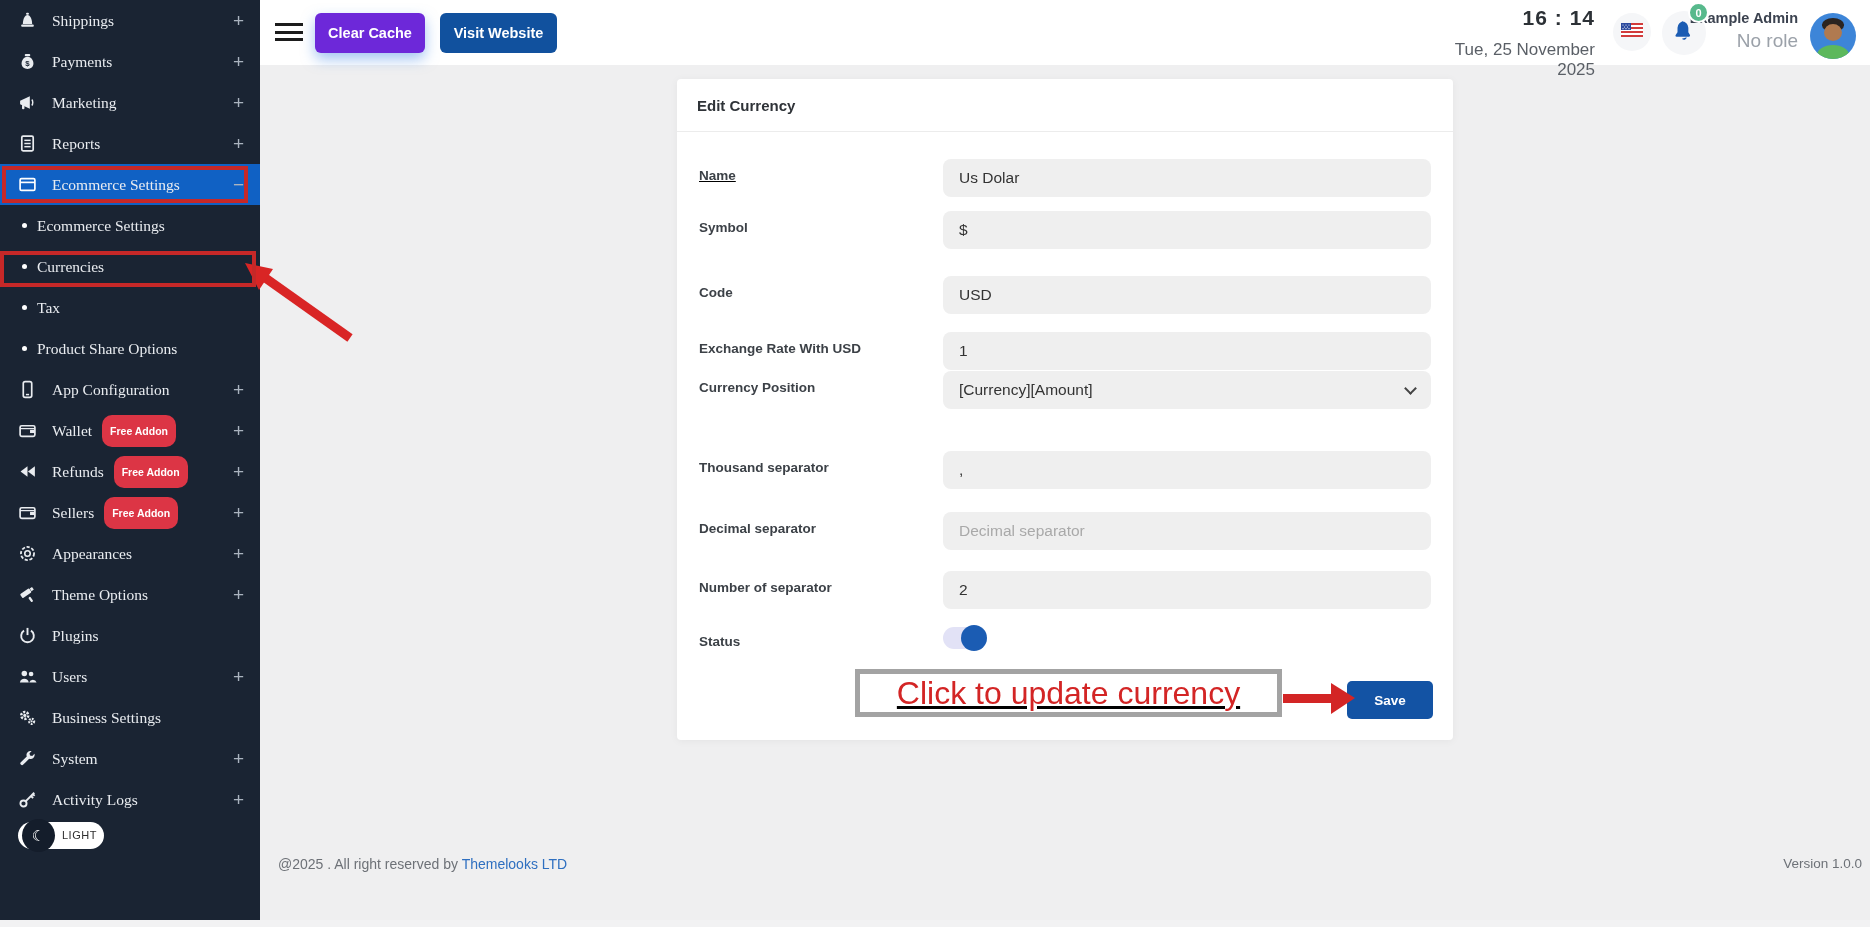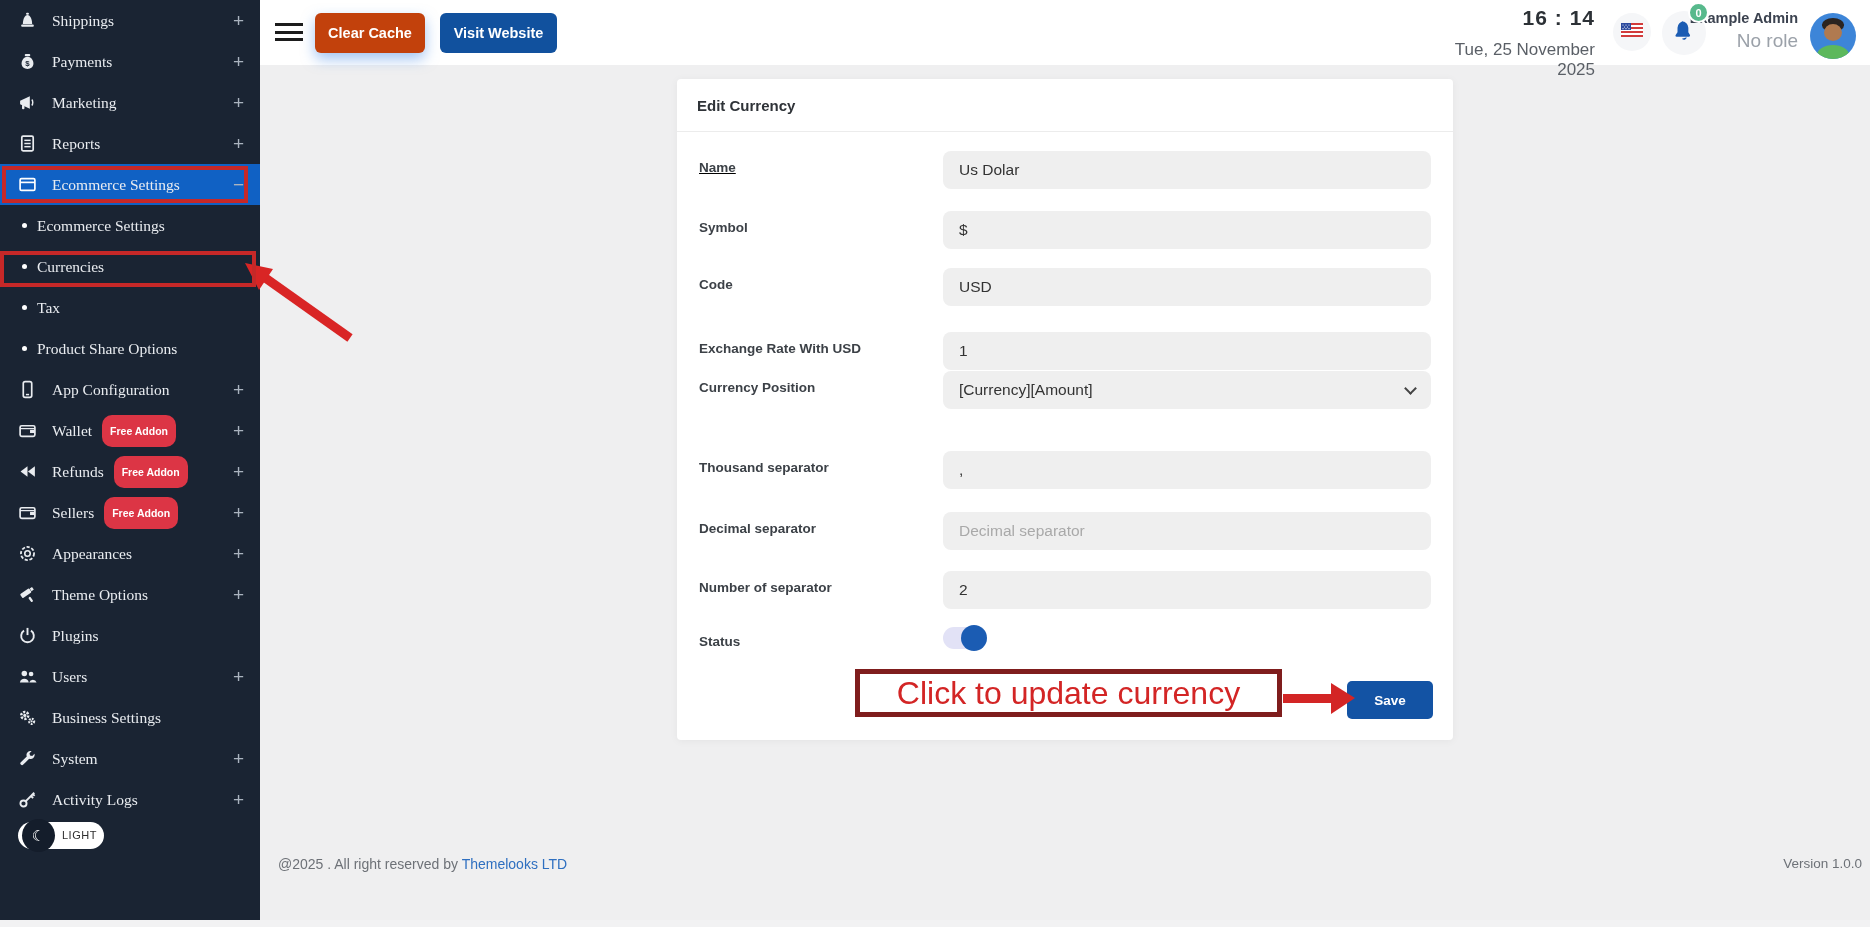--- a/index.html
+++ b/index.html
@@ -28,21 +28,21 @@
     justify-content:center; font-size:15px; }
   .lt-label { position:absolute; left:44px; top:7px; font-size:11px; color:#2f2f2f; letter-spacing:.5px; }
 
   
   .topbar { position:absolute; left:260px; top:0; width:1610px; height:65px; background:#ffffff; z-index:4; }
   .hamburger { position:absolute; left:15px; top:23px; width:28px; cursor:pointer; }
   .hamburger div { height:3px; background:#1c1c1c; margin-bottom:4.5px; }
   .btn { position:absolute; top:13px; height:40px; border:none; border-radius:6px;
     color:#fff; font-weight:bold; font-size:14.5px; cursor:pointer;
     font-family:"Liberation Sans","DejaVu Sans",sans-serif; }
-  .btn-clear { left:55px; width:110px; background:#c2410c; box-shadow:0 6px 14px rgba(85,147,232,.55); }
+  .btn-clear { left:55px; width:110px; background:#6d28d9; box-shadow:0 6px 14px rgba(85,147,232,.55); }
   .btn-visit { left:180px; width:117px; background:#11519e; }
   .clock-block { position:absolute; left:1160px; top:6px; width:175px; text-align:right; }
   .clock-time { font-size:21px; font-weight:bold; color:#2c3136; letter-spacing:1px; }
   .clock-date { font-size:17px; color:#5a5f66; margin-top:10px; }
   .circle-btn { position:absolute; border-radius:50%; background:#f5f6f8; display:flex;
     align-items:center; justify-content:center; cursor:pointer; }
   .flag-wrap { left:1353px; top:13px; width:38px; height:38px; }
   .bell-wrap { left:1402px; top:11px; width:44px; height:44px; }
   .notif-badge { position:absolute; left:1428px; top:2px; width:21px; height:21px;
     border-radius:50%; background:#57b98c; border:2px solid #fff; color:#fff;
@@ -86,22 +86,22 @@
 
   .copyright { position:absolute; left:18px; top:791px; font-size:14px; color:#6d7177; }
   .copyright a { color:#2e6fc0; text-decoration:none; }
   .version { position:absolute; right:8px; top:791px; font-size:13.5px; color:#6d7177; }
 
   
   .hl-box { position:absolute; border:4px solid #c62828; z-index:50; pointer-events:none; }
   .box-ecom { left:2px; top:166px; width:246px; height:37px; }
   .box-curr { left:0px; top:251px; width:256px; height:36px; }
   .note-box { position:absolute; left:855px; top:669px; width:427px; height:48px;
-    border:5px solid #7f1d1d; background:#ffffff; z-index:50; display:flex;
-    align-items:center; justify-content:center; pointer-events:none; }
+    border:5px solid #a3a3a3; background:#ffffff; z-index:50; display:flex;
+    align-items:center; justify-content:center; pointer-events:none;text-decoration:underline; }
   .note-text { font-size:32px; color:#d32525; white-space:nowrap; }
   .overlay-svg { position:absolute; left:0; top:0; width:1870px; height:927px;
     z-index:49; pointer-events:none; }
 
   .hscroll { position:absolute; left:0; top:920px; width:1870px; height:7px; background:#f2f2f3; z-index:6; }
 </style>
 </head>
 <body>
 
 <aside class="sidebar">
@@ -364,29 +364,29 @@
     <div class="av-face"></div>
     <div class="av-shirt"></div>
   </div>
 </header>
 
 <main class="content">
   <section class="card">
     <div class="card-title">Edit Currency</div>
     <div class="card-divider"></div>
     <div id="currency-form">
-        <div class="form-row" style="top: 72px; text-decoration: underline;">
+        <div class="form-row" style="top: 80px; text-decoration: underline;">
           <div class="f-label">Name</div>
           <div class="f-control"><input class="f-input" type="text" value="Us Dolar" style=""></div>
         </div>
         <div class="form-row" style="top: 132px;">
           <div class="f-label">Symbol</div>
           <div class="f-control"><input class="f-input" type="text" value="$" style=""></div>
         </div>
-        <div class="form-row" style="top: 189px;">
+        <div class="form-row" style="top: 197px;">
           <div class="f-label">Code</div>
           <div class="f-control"><input class="f-input" type="text" value="USD" style=""></div>
         </div>
         <div class="form-row" style="top: 253px;">
           <div class="f-label">Exchange Rate With USD</div>
           <div class="f-control"><input class="f-input" type="text" value="1" style=""></div>
         </div>
         <div class="form-row" style="top: 292px;">
           <div class="f-label">Currency Position</div>
           <div class="f-control">

